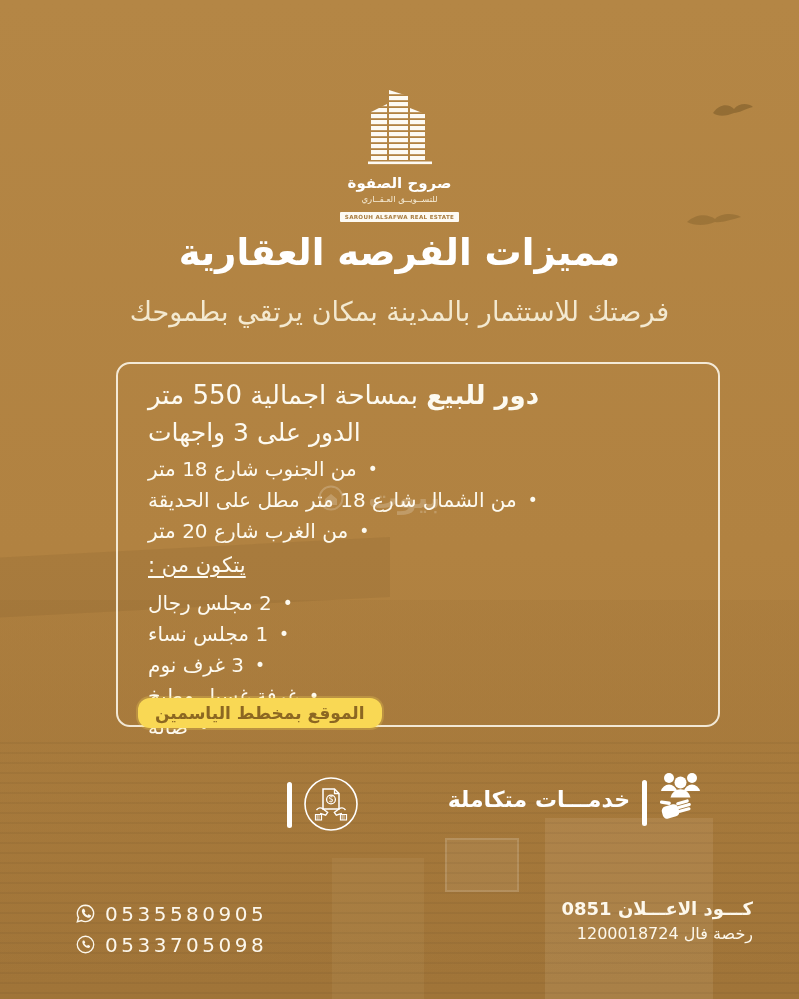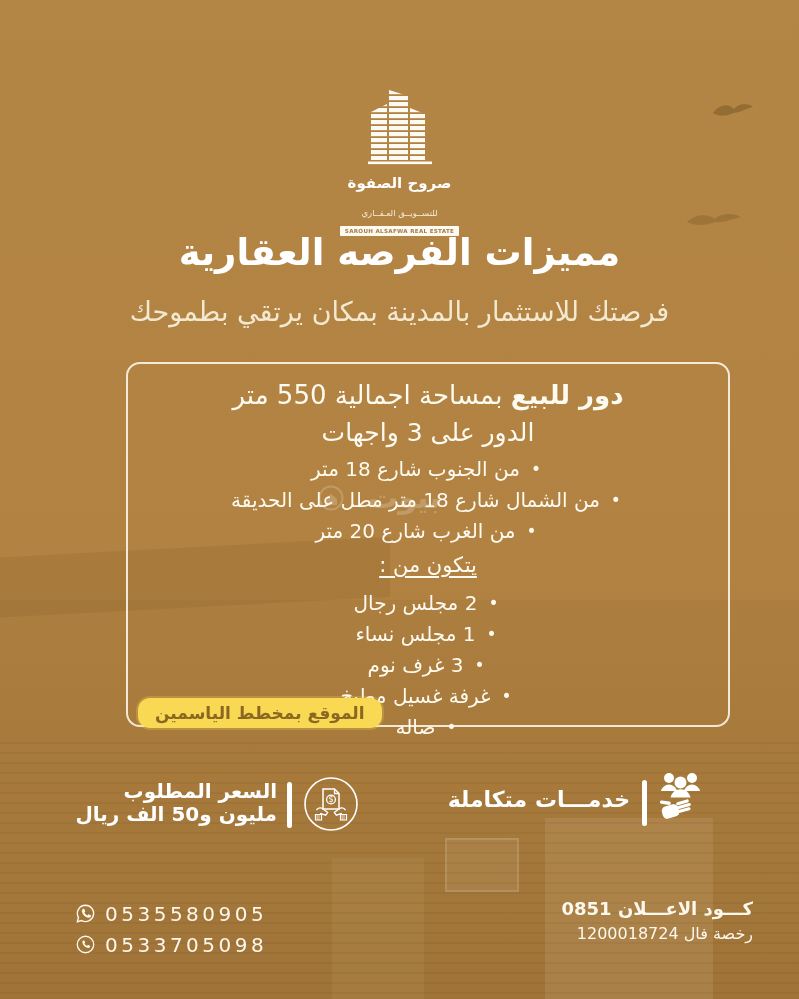--- a/index.html
+++ b/index.html
@@ -18,30 +18,30 @@
   .wall-frame{position:absolute;left:445px;top:838px;width:74px;height:54px;border:2px solid rgba(255,255,255,.13);background:rgba(255,255,255,.07);}
   .banding{position:absolute;left:0;top:742px;width:799px;height:257px;background:repeating-linear-gradient(180deg,rgba(0,0,0,.045) 0 2px,transparent 2px 10px);}
   .bird{position:absolute;opacity:.45;}
   .bird1{left:712px;top:100px;}
   .bird2{left:686px;top:210px;opacity:.3;}
   
   .watermark{position:absolute;left:318px;top:480px;display:flex;align-items:center;gap:24px;opacity:.20;color:#fff;font-size:30px;font-weight:bold;}
   
   .logo{position:absolute;left:0;right:0;top:84px;margin:0 auto;width:120px;text-align:center;color:#fff;}
   .logo-name{font-size:15px;font-weight:bold;letter-spacing:0;margin-top:2px;}
-  .logo-tagline{font-size:8.5px;color:#f6ecd6;margin-top:16px;}
+  .logo-tagline{font-size:8.5px;color:#f6ecd6;margin-top:2px;}
   .logo-en{display:inline-block;background:#fdfaf3;color:#a87b3e;font-size:5.6px;font-weight:bold;padding:2px 5px;margin-top:4px;border-radius:1px;letter-spacing:.3px;direction:ltr;}
   
   .title{position:absolute;left:0;right:0;top:231px;text-align:center;font-size:37px;font-weight:800;color:#ffffff;}
   .subtitle{position:absolute;left:0;right:0;top:296px;text-align:center;font-size:27px;font-weight:400;color:#f3e9d0;}
   
   .details-box{
-    position:absolute;left:126px;top:362px;width:604px;height:365px;
+    position:absolute;left:116px;top:362px;width:604px;height:365px;
     border:2px solid rgba(255,252,240,.85);border-radius:14px;
-    padding:13px 30px 0;color:#fdfaf0;text-align:center;
+    padding:13px 30px 0;color:#fdfaf0;text-align:left;
   }
   .line1{font-size:26px;line-height:37px;font-weight:500;}
   .line1 .b{font-weight:800;}
   .line2{font-size:25px;line-height:37px;font-weight:500;}
   .details-box ul{list-style:none;margin:3px 0 0;padding:0 4px 0 0;font-size:20px;line-height:30px;font-weight:500;}
   .details-box li::before{content:"•";margin-left:11px;font-size:17px;position:relative;top:-1px;}
   .consists{font-size:21px;line-height:31px;margin:3px 0 7px;text-decoration:underline;text-underline-offset:4px;font-weight:500;}
   
   .location-badge{position:absolute;left:138px;top:698px;background:#f9d854;color:#8c6722;font-weight:bold;font-size:17px;line-height:30px;padding:0 17px;border-radius:12px;box-shadow:0 0 0 2px rgba(249,216,84,.25);}
   
@@ -139,24 +139,20 @@
     <path d="M20 13h11.5l4.5 4.5V33H20z" stroke-width="1.5"></path>
     <path d="M31.5 13v4.5H36" stroke-width="1.3"></path>
     <circle cx="28" cy="23.5" r="4.4" stroke-width="1.3"></circle>
     <text x="28" y="26.4" text-anchor="middle" font-size="8" fill="#fff" stroke="none" font-family="DejaVu Sans, sans-serif">$</text>
     <path d="M13.5 34c2-2.6 4.6-2.6 6.6-1l4.6 3.4-2 2.8-5.6-1.9" stroke-width="1.3"></path>
     <path d="M42.5 34c-2-2.6-4.6-2.6-6.6-1l-4.6 3.4 2 2.8 5.6-1.9" stroke-width="1.3"></path>
     <path d="M12.5 38.5h6v5.5h-6zM37.5 38.5h6v5.5h-6z" stroke-width="1.2"></path>
     <path d="M14.2 38.5v5.5M16 38.5v5.5M39.2 38.5v5.5M41 38.5v5.5" stroke-width=".7"></path>
   </svg>
   <div class="vbar price-divider"></div>
-  <div class="price-text">
-    <div class="price-label">السعر المطلوب</div>
-    <div class="price-value">مليون و50 الف ريال</div>
-  </div>
 
   <svg class="services-icon" width="54" height="56" viewBox="0 0 54 56" fill="#fff">
     <circle cx="15" cy="8" r="5"></circle>
     <circle cx="38" cy="8" r="5"></circle>
     <path d="M7 21a8.2 8.2 0 0 1 16 0z"></path>
     <path d="M30 21a8.2 8.2 0 0 1 16 0z"></path>
     <circle cx="26.5" cy="12.5" r="6"></circle>
     <path d="M16.5 27.5a10.2 10.2 0 0 1 20 0z"></path>
     <g transform="translate(5,32) rotate(-16)">
       <rect x="0" y="6" width="17" height="12.5" rx="4.5"></rect>

